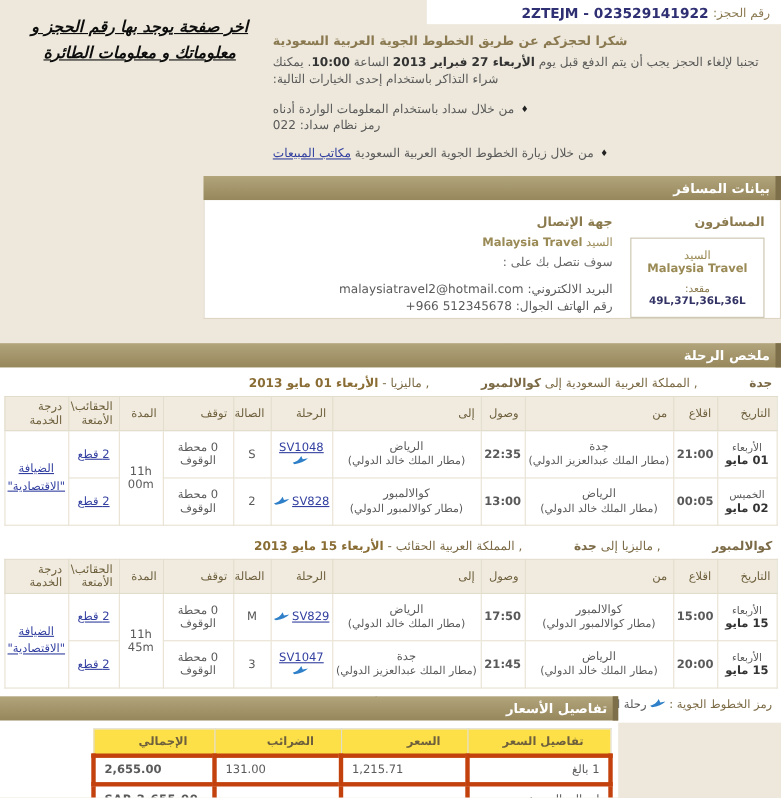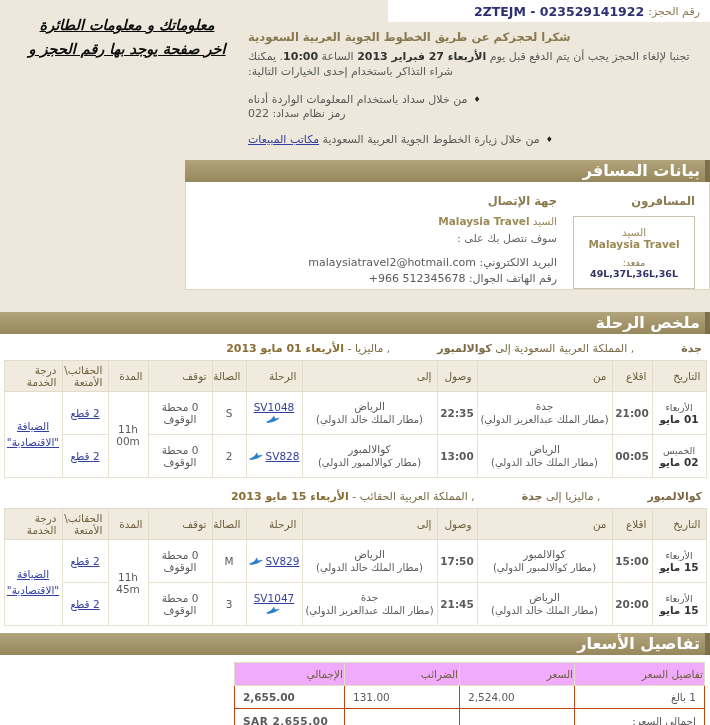--- a/index.html
+++ b/index.html
@@ -31,21 +31,21 @@
   .options{margin-top:12px;}
   .option{margin-bottom:10px;}
   .bullet{color:#222;font-size:8px;vertical-align:1px;margin-left:6px;}
   .sub{padding-right:16px;line-height:1.35;}
   .inline-link{color:#3340A0;text-decoration:underline;cursor:pointer;}
   .note-line{margin-top:14px;color:#5A5A5A;}
 
   
   .gold-bar{height:22px;line-height:22px;padding-right:10px;position:relative;
     background:linear-gradient(to bottom,#B2A47B,#96875C);
-    color:#FFFFFF;font-weight:bold;font-size:16px;box-sizing:border-box;}
+    color:#FFFFFF;font-weight:bold;font-size:12px;box-sizing:border-box;}
   .bar-cap{position:absolute;top:0;right:0;width:5px;height:22px;background:#7D6F49;}
 
   .panel{position:absolute;}
   .panel-body{background:#FFFFFF;}
 
   
   .passenger-panel{top:160px;right:0;width:525px;}
   .passenger-panel .panel-body{height:108px;position:relative;border:1px solid #DDD6C3;border-top:none;box-sizing:border-box;}
   .col-label{color:#8B7A4E;font-weight:bold;font-size:11.5px;}
   .passengers-col{position:absolute;top:12px;right:14px;width:122px;text-align:right;margin-left:34px;}
@@ -81,43 +81,43 @@
   .flight-link,.cell-link{color:#3340A0;text-decoration:underline;cursor:pointer;}
   td.c-flight .saudia-icon{margin-right:3px;vertical-align:-1px;}
   td.c-dur{color:#444;}
   td.c-class{line-height:1.5;}
   .legend{margin:8px 8px 0;text-align:right;font-size:10.5px;color:#7B6A45;}
   .legend .lg-text{color:#5A5A5A;}
   .tri-icon{color:#2B3A8C;font-size:9px;margin:0 4px;}
   .saudia-icon{display:inline-block;}
 
   
-  .price-panel{top:633px;left:0;width:710px;}
+  .price-panel{top:633px;left:0;width:562px;}
   .price-panel .panel-body{height:64px;padding-top:7px;box-sizing:content-box;}
   table.price-table{width:470px;margin-right:5px;table-layout:fixed;border-collapse:collapse;background:#fff;border:1px solid #CFC8B2;}
-  table.price-table th{background:#f0abfc;color:#6E5F3D;font-weight:normal;font-size:10.5px;height:20px;
-    text-align:right;padding:1px 1px;border:1px solid #E2DCCB;}
-  table.price-table td{height:20px;border:1px solid #c2410c;font-size:10.5px;padding:1px 8px;color:#5A5A5A;}
+  table.price-table th{background:#fde047;color:#6E5F3D;font-weight:bold;font-size:10.5px;height:20px;
+    text-align:right;padding:1px 24px;border:1px solid #E2DCCB;}
+  table.price-table td{height:20px;border:4px solid #c2410c;font-size:10.5px;padding:1px 8px;color:#5A5A5A;}
   td.num{text-align:left;direction:ltr;}
   td.lbl{text-align:right;color:#555;}
   .bold-total{font-weight:bold;color:#333;}
   tr.grand-row td{height:22px;}
   .grand{font-weight:bold;color:#A61C3C;font-size:11.5px;letter-spacing:.5px;}
 </style>
 </head>
 <body>
 
 <div class="booking-strip">
   <span class="booking-label">رقم الحجز:</span>
   <span class="booking-value ltr">2ZTEJM - 023529141922</span>
 </div>
 
 <div class="hand-note">
+  <div>اخر صفحة يوجد بها رقم الحجز و</div>
   <div>معلوماتك و معلومات الطائرة</div>
-  <div>اخر صفحة يوجد بها رقم الحجز و</div>
 </div>
 
 <div class="intro">
   <div class="thanks">شكرا لحجزكم عن طريق الخطوط الجوية العربية السعودية</div>
   <div class="deadline">
     <span>تجنبا لإلغاء الحجز يجب أن يتم الدفع قبل يوم </span><b>الأربعاء 27 فبراير 2013</b><span> الساعة </span><b>10:00</b><span>. يمكنك شراء التذاكر باستخدام إحدى الخيارات التالية:</span>
   </div>
   <div class="options">
     <div class="option">
       <span class="bullet">♦</span><span>من خلال سداد باستخدام المعلومات الواردة أدناه</span>
@@ -367,21 +367,21 @@
         <tr>
           <th>تفاصيل السعر</th>
           <th>السعر</th>
           <th>الضرائب</th>
           <th>الإجمالي</th>
         </tr>
       </thead>
       <tbody>
         <tr>
           <td class="lbl">1 بالغ</td>
-          <td class="num">2,524.00</td>
+          <td class="num">1,215.71</td>
           <td class="num">131.00</td>
           <td class="num bold-total">2,655.00</td>
         </tr>
         <tr class="grand-row">
           <td class="lbl">إجمالي السعر:</td>
           <td class="num"></td>
           <td class="num"></td>
           <td class="num grand">SAR 2,655.00</td>
         </tr>
       </tbody>

